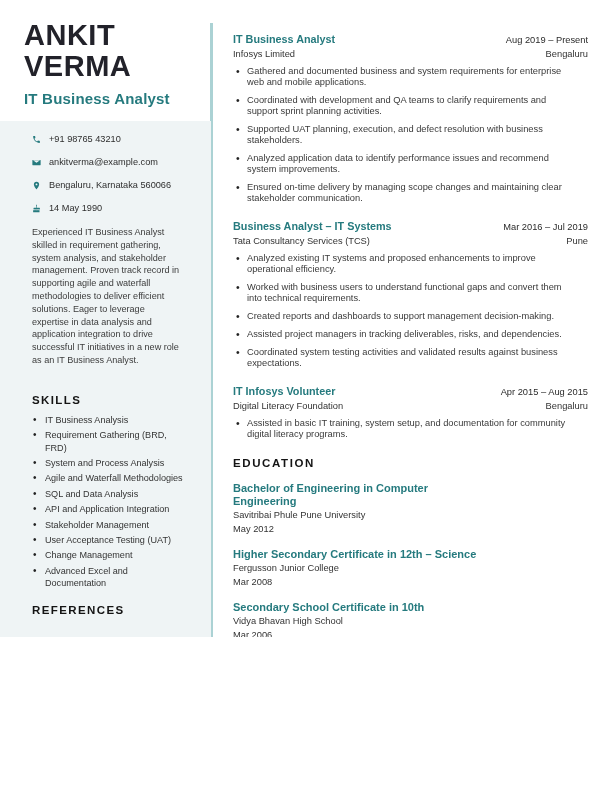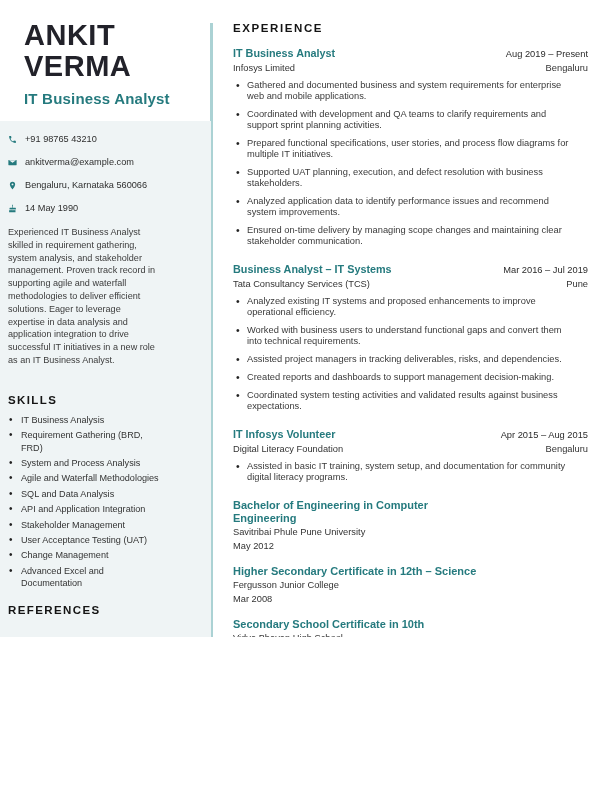--- a/index.html
+++ b/index.html
@@ -26,21 +26,21 @@
   }
   .side-role{
     margin-top:8px;font-size:15px;font-weight:700;color:#257a7e;
     letter-spacing:0.2px;
   }
   .side-panel{
     position:absolute;left:0;top:121px;
     width:211px;height:657px;
     background:#eff4f5;
     box-sizing:border-box;
-    padding:13px 24px 0 8px;
+    padding:13px 24px 0 32px;
   }
   .contact-row{
     display:flex;align-items:center;gap:8px;
     margin-bottom:13px;
     font-size:9.2px;color:#2e2e2e;
   }
   .contact-row svg{flex:0 0 auto;display:block;}
   .side-summary{
     margin-top:6px;
     font-size:9.1px;line-height:12.8px;color:#3c3c3c;
@@ -177,40 +177,38 @@
         <li>Advanced Excel and Documentation</li>
       </ul>
 
     <div class="side-section-heading" style="margin-top:14px;">REFERENCES</div>
     <div class="side-references-text">References available upon request</div>
 
   </div>
 
   <div class="main">
 
-    <div class="main-section-heading">EXPERIENCE</div>
 
     <div class="jobs">
 
         <div class="job">
           <div class="job-head">
             <span class="job-title">IT Business Analyst</span>
             <span class="job-dates">Aug 2019 – Present</span>
           </div>
           <div class="job-sub">
             <span class="job-company">Infosys Limited</span>
             <span class="job-location">Bengaluru</span>
           </div>
           <ul class="bullets">
 
               <li>Gathered and documented business and system requirements for enterprise web and mobile applications.</li>
 
               <li>Coordinated with development and QA teams to clarify requirements and support sprint planning activities.</li>
 
-              <li>Prepared functional specifications, user stories, and process flow diagrams for multiple IT initiatives.</li>
 
               <li>Supported UAT planning, execution, and defect resolution with business stakeholders.</li>
 
               <li>Analyzed application data to identify performance issues and recommend system improvements.</li>
 
               <li>Ensured on-time delivery by managing scope changes and maintaining clear stakeholder communication.</li>
             </ul>
         </div>
 
         <div class="job">
@@ -221,23 +219,23 @@
           <div class="job-sub">
             <span class="job-company">Tata Consultancy Services (TCS)</span>
             <span class="job-location">Pune</span>
           </div>
           <ul class="bullets">
 
               <li>Analyzed existing IT systems and proposed enhancements to improve operational efficiency.</li>
 
               <li>Worked with business users to understand functional gaps and convert them into technical requirements.</li>
 
+              <li>Created reports and dashboards to support management decision-making.</li>
+
               <li>Assisted project managers in tracking deliverables, risks, and dependencies.</li>
-
-              <li>Created reports and dashboards to support management decision-making.</li>
 
               <li>Coordinated system testing activities and validated results against business expectations.</li>
 
             </ul>
         </div>
 
         <div class="job">
           <div class="job-head">
             <span class="job-title">IT Infosys Volunteer</span>
             <span class="job-dates">Apr 2015 – Aug 2015</span>
@@ -247,20 +245,21 @@
             <span class="job-location">Bengaluru</span>
           </div>
           <ul class="bullets">
 
               <li>Assisted in basic IT training, system setup, and documentation for community digital literacy programs.</li>
             </ul>
         </div>
       </div>
 
     <div class="education">
+      <div class="main-section-heading">EDUCATION</div>
       <div class="edu-list">
 
           <div class="edu">
             <div class="edu-degree">Bachelor of Engineering in Computer Engineering</div>
             <div class="edu-school">Savitribai Phule Pune University</div>
             <div class="edu-date">May 2012</div>
           </div>
 
           <div class="edu">
             <div class="edu-degree">Higher Secondary Certificate in 12th – Science</div>

